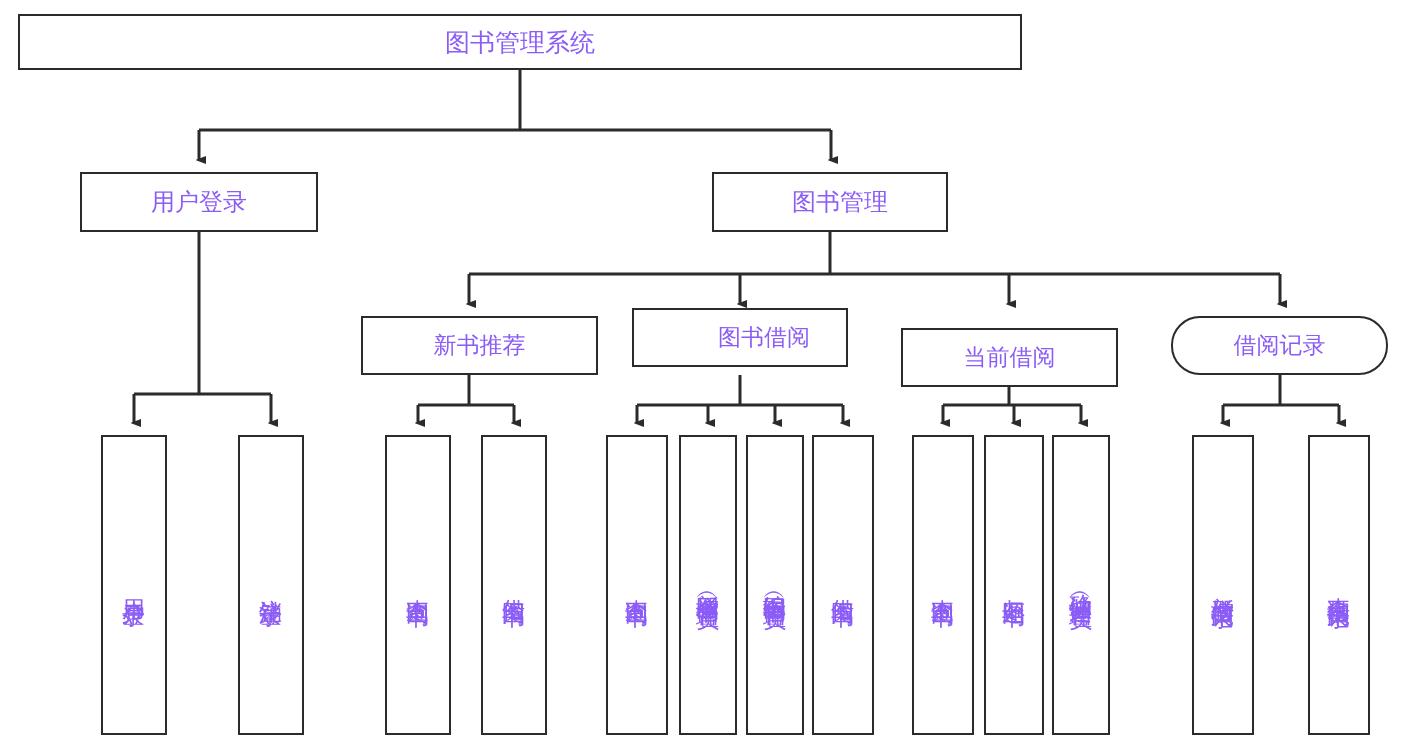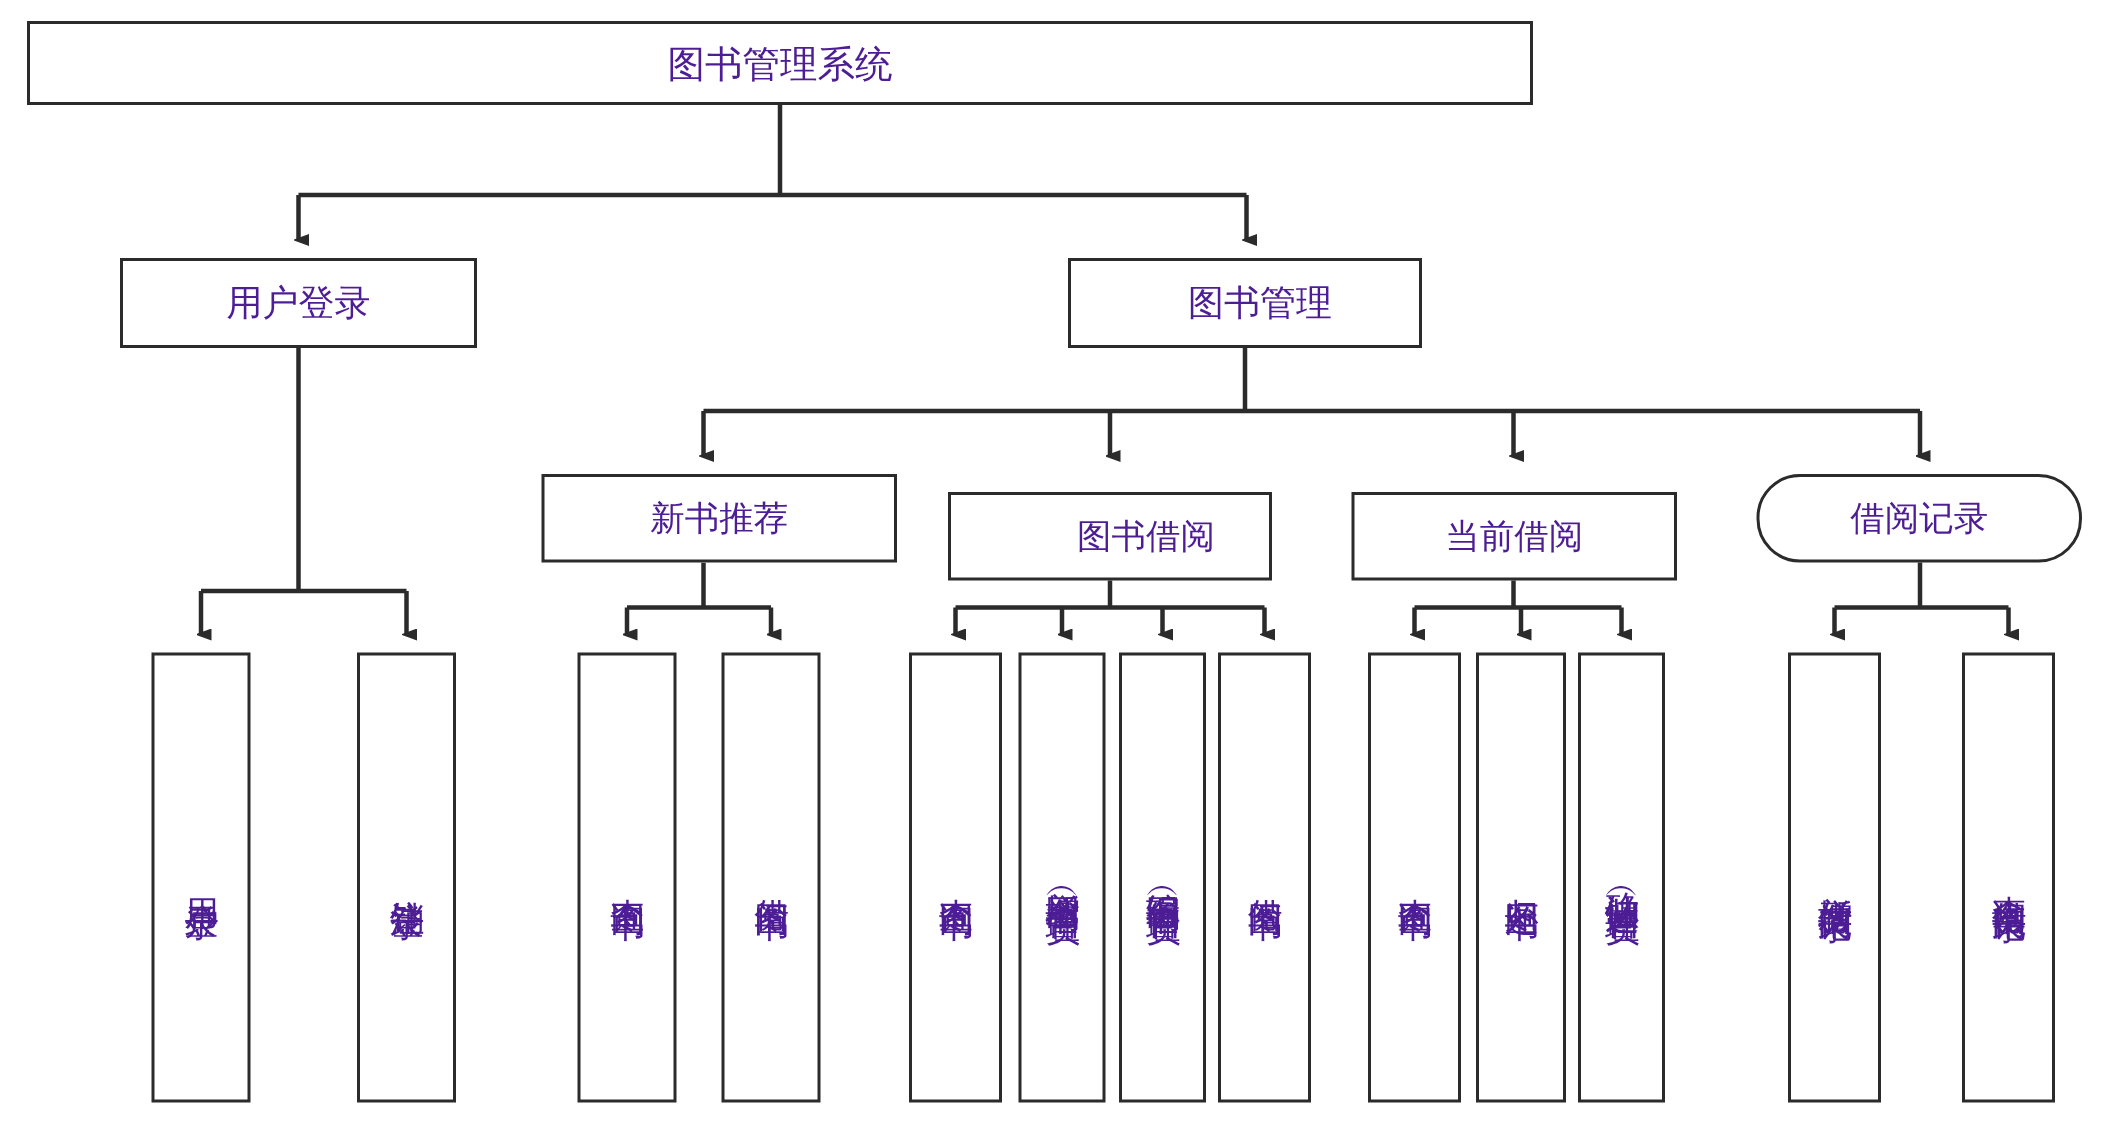--- a/index.html
+++ b/index.html
@@ -25,21 +25,21 @@
     height: 747px;
   }
   .node {
     position: absolute;
     box-sizing: border-box;
     border: 2.2px solid #2b2b2b;
     background: #ffffff;
     display: flex;
     align-items: center;
     justify-content: center;
-    color: #4c1d95;
+    color: #8b5cf6;
   }
   .node.level0 {
     font-size: 25px;
   }
   .node.level1 {
     font-size: 24px;
   }
   .node.level2 {
     font-size: 23px;
   }
@@ -129,21 +129,21 @@
       </div>
       <div class="node level1" style="left: 80px; top: 172px; width: 238px; height: 60px;">
         <span>用户登录</span>
       </div>
       <div class="node level1" style="left: 712px; top: 172px; width: 236px; height: 60px; padding-left: 20px;">
         <span>图书管理</span>
       </div>
       <div class="node level2" style="left: 361px; top: 316px; width: 237px; height: 59px;">
         <span>新书推荐</span>
       </div>
-      <div class="node level2" style="left: 632px; top: 328px; width: 216px; height: 59px; padding-left: 48px;">
+      <div class="node level2" style="left: 632px; top: 308px; width: 216px; height: 59px; padding-left: 48px;">
         <span>图书借阅</span>
       </div>
       <div class="node level2" style="left: 901px; top: 328px; width: 217px; height: 59px;">
         <span>当前借阅</span>
       </div>
       <div class="node level2" style="left: 1171px; top: 316px; width: 217px; height: 59px; border-radius: 29px;">
         <span>借阅记录</span>
       </div>
       <div class="node leaf" style="left: 101px; top: 435px; width: 66px; height: 300px;">
         <span class="vtext">用户登录</span>

